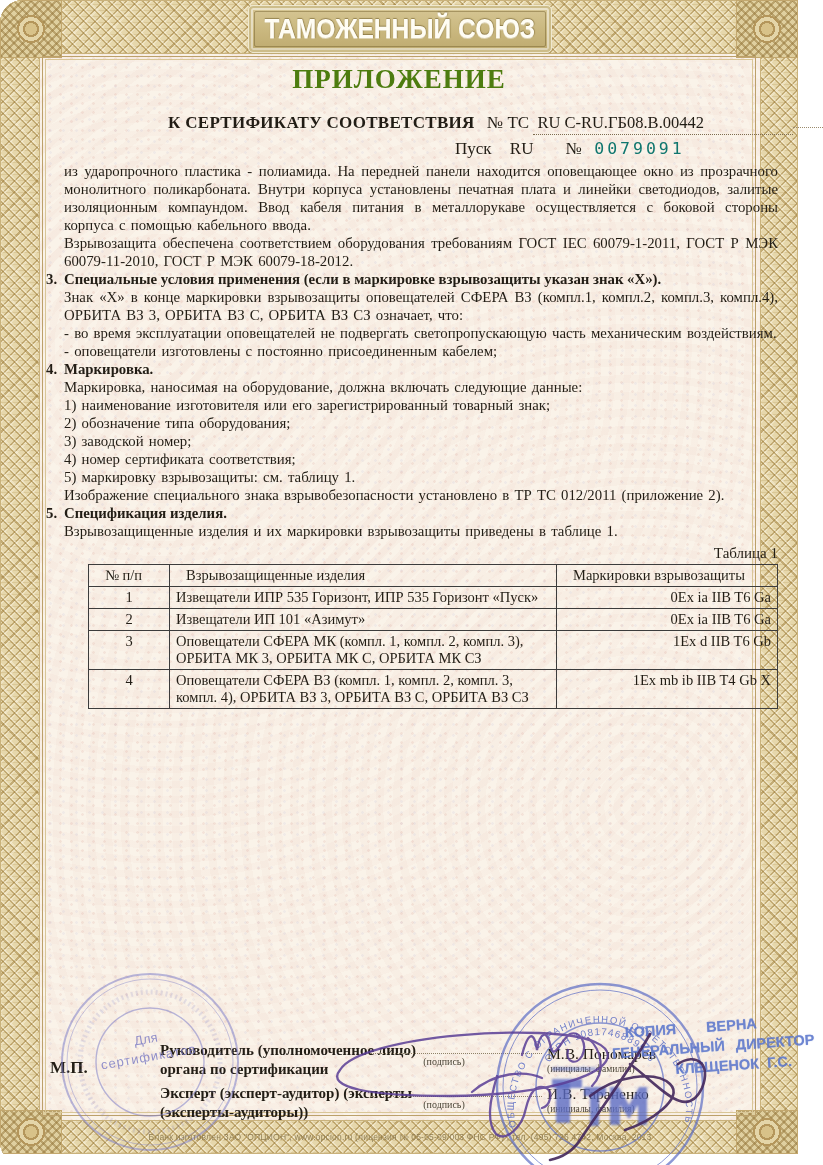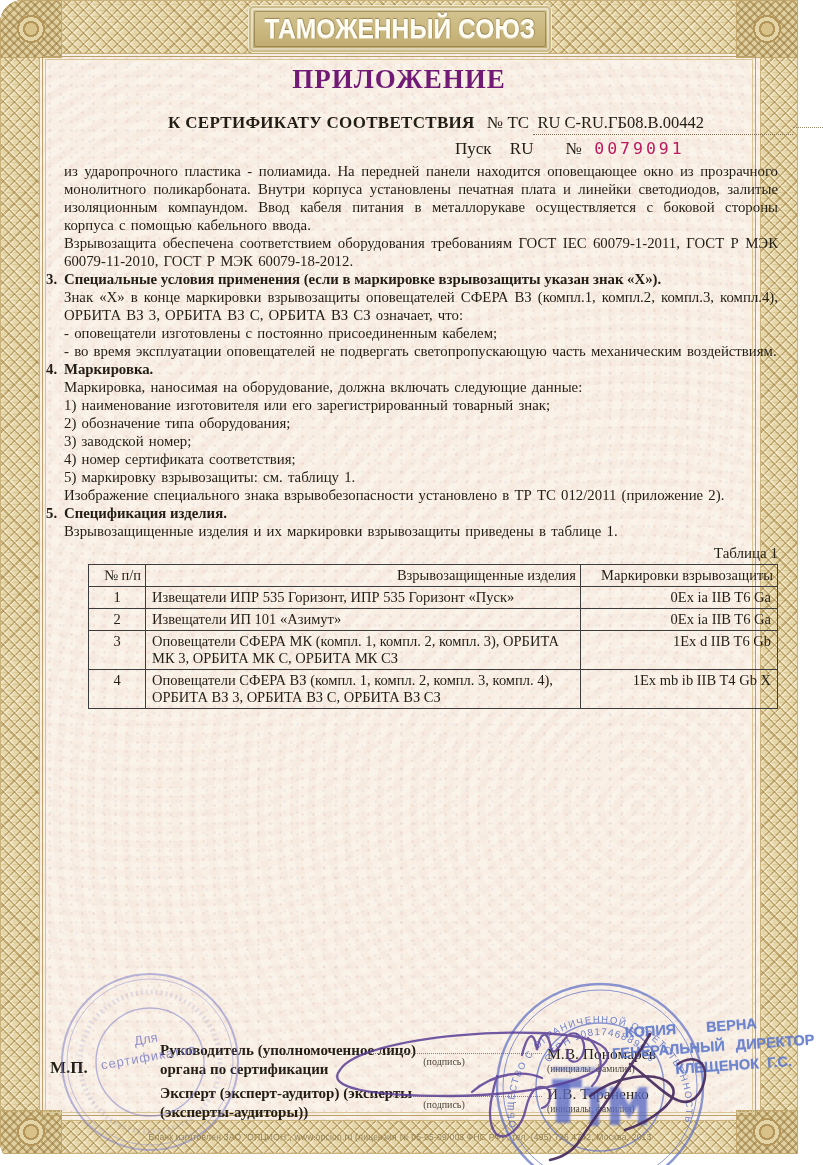--- a/index.html
+++ b/index.html
@@ -43,44 +43,44 @@
     background:linear-gradient(180deg,#d6c694 0%,#c9b77e 55%,#bfab70 100%);
     border:2px solid #cdbd8a;outline:1px solid #efe8cf;border-radius:4px;
     box-shadow:inset 0 0 0 2px rgba(255,255,255,.5),0 1px 2px rgba(120,100,50,.35);
     display:flex;align-items:center;justify-content:center;}
   .banner::after{content:"";position:absolute;inset:3px;border:1px solid rgba(110,90,40,.45);border-radius:2px;}
   .banner-text{font-family:"Liberation Sans",sans-serif;font-weight:800;font-size:28px;color:#fffdf4;
     letter-spacing:0px;transform:scaleX(.88);white-space:nowrap;
     text-shadow:0 1px 0 rgba(255,255,255,.45),0 -1px 1px rgba(100,80,30,.5),1px 0 1px rgba(100,80,30,.35);}
   
   .doc-title{position:absolute;left:0;top:64px;width:798px;text-align:center;z-index:3;
-    font-size:27px;font-weight:bold;letter-spacing:1px;color:#701a75;}
+    font-size:27px;font-weight:bold;letter-spacing:1px;color:#4d7c0f;}
   .cert-line{position:absolute;left:168px;top:113px;width:600px;z-index:3;font-size:17px;white-space:nowrap;}
   .cert-label{font-weight:bold;letter-spacing:.3px;}
   .cert-no-label{margin-left:8px;}
   .cert-number{display:inline-block;min-width:250px;border-bottom:1px dotted #7d6c50;padding:0 6px 1px 4px;font-size:16.5px;}
   .cert-tail{display:inline-block;width:40px;border-bottom:1px dotted #9b8b6e;}
   .series-line{position:absolute;left:455px;top:139px;z-index:3;font-size:17px;white-space:nowrap;}
   .series-label{margin-right:14px;}
   .series-region{margin-right:28px;}
   .series-no{margin-right:8px;}
-  .series-number{font-family:"DejaVu Sans Mono",monospace;font-size:16.5px;letter-spacing:3px;color:#be185d;}
+  .series-number{font-family:"DejaVu Sans Mono",monospace;font-size:16.5px;letter-spacing:3px;color:#0f766e;}
   
   .bodytext{position:absolute;left:46px;top:162px;width:732px;z-index:3;
     font-size:14.8px;line-height:18px;}
   .p{margin:0;padding-left:18px;text-align:justify;word-spacing:1.5px;}
   .sec{position:relative;margin:0;padding-left:18px;text-align:justify;}
   .secnum{position:absolute;left:0;top:0;font-weight:bold;}
   .sechead{font-weight:bold;}
   
   .tbl-caption{margin:4px 0 2px 0;text-align:right;font-size:15px;padding-right:0;}
   table.spec{border-collapse:collapse;margin-left:42px;width:690px;table-layout:fixed;}
   table.spec td,table.spec th{border:1px solid #3c3c3c;font-size:14.5px;line-height:17px;
     padding:2px 6px;vertical-align:top;font-weight:normal;}
-  table.spec th{text-align:right;vertical-align:middle;padding:2px 4px;}
+  table.spec th{text-align:left;vertical-align:middle;padding:2px 16px;}
   .col-num{width:48px;text-align:center;}
   .col-mark{width:188px;text-align:right;}
   
   .mp{position:absolute;left:50px;top:1058px;font-size:17px;font-weight:bold;z-index:4;}
   .sig-label{position:absolute;left:160px;width:268px;font-size:15px;line-height:19px;font-weight:bold;z-index:4;}
   .sig-label-1{top:1041px;}
   .sig-label-2{top:1084px;}
   .sig-line{position:absolute;left:370px;width:172px;border-bottom:1px dotted #8f8268;z-index:4;}
   .sig-line-1{top:1053px;}
   .sig-line-2{top:1096px;}
@@ -140,22 +140,22 @@
 
   <div class="bodytext">
     <p class="p">из ударопрочного пластика - полиамида. На передней панели находится оповещающее окно из прозрачного монолитного поликарбоната. Внутри корпуса установлены печатная плата и линейки светодиодов, залитые изоляционным компаундом. Ввод кабеля питания в металлорукаве осуществляется с боковой стороны корпуса с помощью кабельного ввода.</p>
     <p class="p">Взрывозащита обеспечена соответствием оборудования требованиям ГОСТ IEC 60079-1-2011, ГОСТ Р МЭК 60079-11-2010, ГОСТ Р МЭК 60079-18-2012.</p>
 
     <p class="sec">
       <span class="secnum">3.</span>
       <span class="sechead">Специальные условия применения (если в маркировке взрывозащиты указан знак «Х»).</span>
     </p>
     <p class="p">Знак «Х» в конце маркировки взрывозащиты оповещателей СФЕРА ВЗ (компл.1, компл.2, компл.3, компл.4), ОРБИТА ВЗ 3, ОРБИТА ВЗ С, ОРБИТА ВЗ СЗ означает, что:</p>
+    <p class="p">- во время эксплуатации оповещателей не подвергать светопропускающую часть механическим воздействиям.</p>
     <p class="p">- оповещатели изготовлены с постоянно присоединенным кабелем;</p>
-    <p class="p">- во время эксплуатации оповещателей не подвергать светопропускающую часть механическим воздействиям.</p>
 
     <p class="sec">
       <span class="secnum">4.</span>
       <span class="sechead">Маркировка.</span>
     </p>
     <p class="p">Маркировка, наносимая на оборудование, должна включать следующие данные:</p>
     <p class="p">1) наименование изготовителя или его зарегистрированный товарный знак;</p>
     <p class="p">2) обозначение типа оборудования;</p>
     <p class="p">3) заводской номер;</p>
     <p class="p">4) номер сертификата соответствия;</p>

